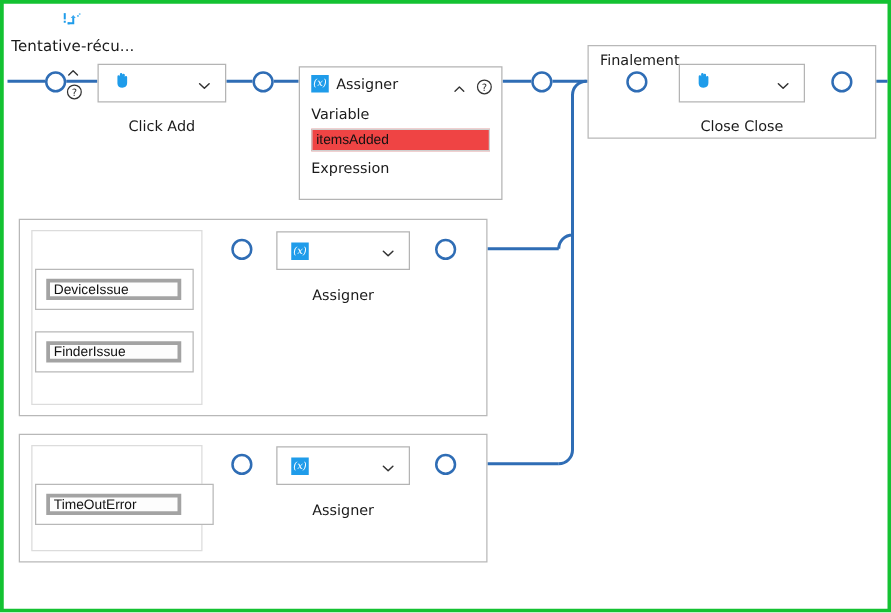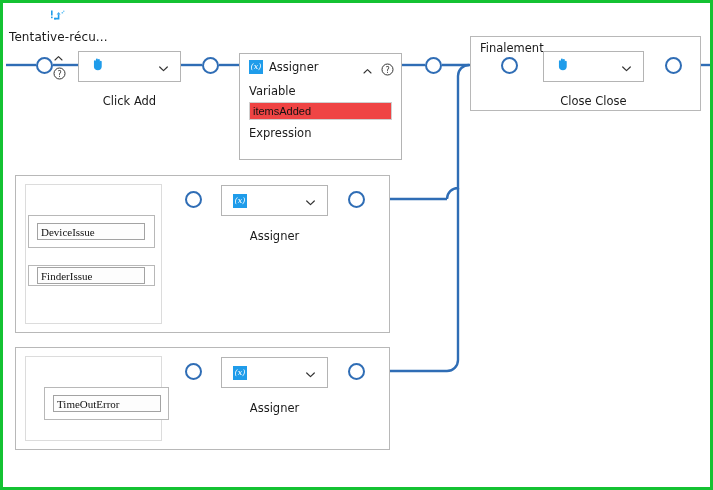--- a/index.html
+++ b/index.html
@@ -186,23 +186,23 @@
     background: #ffffff;
     box-sizing: border-box;
     display: flex;
     align-items: center;
     padding-left: 8px;
   }
   .err-input {
     width: 108px;
     height: 17px;
     box-sizing: border-box;
-    border: 1px solid #a3a3a3;
+    border: 3px solid #a3a3a3;
     background: #fdfdfd;
-    font-family: Liberation Serif, serif;
+    font-family: Liberation Sans, sans-serif;
     font-size: 11px;
     color: #111111;
     padding: 0 3px;
     line-height: 15px;
     outline: none;
     border-radius: 0;
   }
   .section-label {
     position: absolute;
     font-size: 11.5px;
@@ -336,40 +336,40 @@
   </div>
   <div class="act-label" style="left:540px; top:91px; width:101px;">Close Close</div>
   <div class="node-dot" style="left:662px; top:53.5px;"></div>
 
   <div class="block-outer" style="left:12px; top:172px; width:375px; height:158px;"></div>
   <div class="block-inner" style="left:22px; top:181px; width:137px; height:140px;"></div>
 
   <div class="err-box" style="left:25px; top:212px; width:127px; height:33px;">
     <input class="err-input" type="text" value="DeviceIssue" style="">
   </div>
-  <div class="err-box" style="left:25px; top:262px; width:127px; height:21px;">
+  <div class="err-box" style="left:25px; top:262px; width:127px; height:33px;">
     <input class="err-input" type="text" value="FinderIssue" style="">
   </div>
 
   <div class="node-dot" style="left:182px; top:187.5px;"></div>
   <div class="act-card" style="left:218px; top:182px; width:107px; height:31px;">
     <span class="x-badge">(x)</span>
     <span class="act-caret">
       <svg viewBox="0 0 13 13" width="13" height="13" aria-hidden="true">
         <path d="M2.7 5 L6.5 8.6 L10.3 5" stroke="#333333" stroke-width="1.2" fill="none" stroke-linecap="round" stroke-linejoin="round"></path>
       </svg>
     </span>
   </div>
   <div class="act-label" style="left:218px; top:226px; width:107px;">Assigner</div>
   <div class="node-dot" style="left:345px; top:187.5px;"></div>
 
   <div class="block-outer" style="left:12px; top:344px; width:375px; height:103px;"></div>
   <div class="block-inner" style="left:22px; top:353px; width:137px; height:85px;"></div>
 
-  <div class="err-box" style="left:41px; top:384px; width:125px; height:33px;">
+  <div class="err-box" style="left:25px; top:384px; width:143px; height:33px;">
     <input class="err-input" type="text" value="TimeOutError" style="">
   </div>
 
   <div class="node-dot" style="left:182px; top:359.5px;"></div>
   <div class="act-card" style="left:218px; top:354px; width:107px; height:31px;">
     <span class="x-badge">(x)</span>
     <span class="act-caret">
       <svg viewBox="0 0 13 13" width="13" height="13" aria-hidden="true">
         <path d="M2.7 5 L6.5 8.6 L10.3 5" stroke="#333333" stroke-width="1.2" fill="none" stroke-linecap="round" stroke-linejoin="round"></path>
       </svg>

